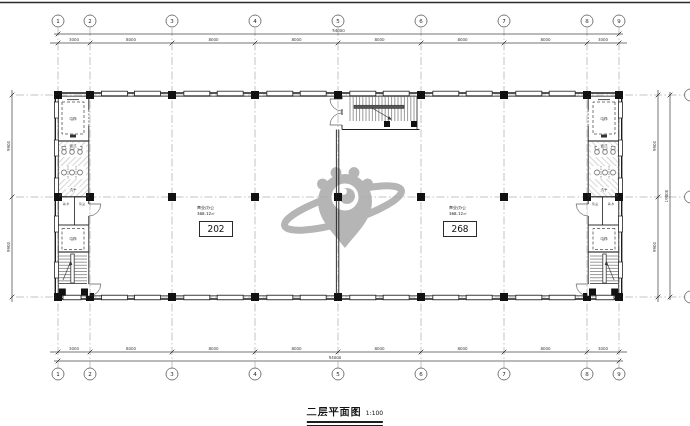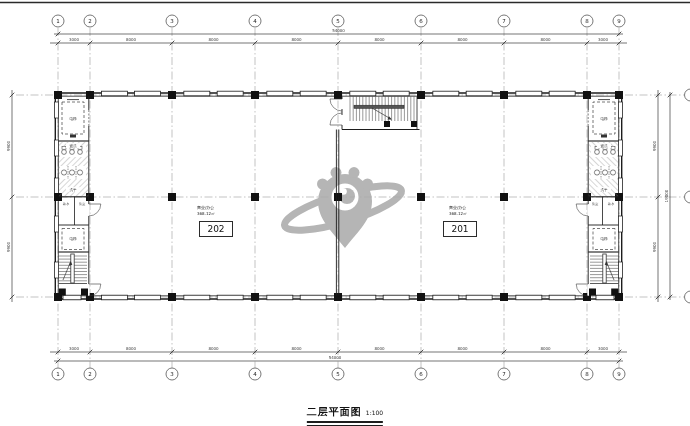--- a/index.html
+++ b/index.html
@@ -372,21 +372,21 @@
         <line x1="342" y1="125" x2="330" y2="125" stroke="#333" stroke-width="0.6"></line>
         <path d="M330,125 A12 12 0 0 1 342,113" stroke="#333" stroke-width="0.55" fill="none"></path>
         <rect x="384" y="121" width="6" height="6" fill="#111"></rect>
         <rect x="411" y="121" width="6" height="6" fill="#111"></rect>
       </g>
       <line x1="336.4" y1="129.5" x2="336.4" y2="295.8" stroke="#1c1c1c" stroke-width="0.9"></line>
       <line x1="338.8" y1="129.5" x2="338.8" y2="295.8" stroke="#1c1c1c" stroke-width="0.9"></line>
     </svg>
 
   <div class="room-label" style="left:199px;top:221px;">202</div>
-  <div class="room-label" style="left:443px;top:221px;">201</div>
+  <div class="room-label" style="left:443px;top:221px;">268</div>
 
   <div class="room-note" style="left:197px;top:205px;">
     <span>商业/办公</span><br>
     <span>368.12㎡</span>
   </div>
   <div class="room-note" style="left:449px;top:205px;">
     <span>商业/办公</span><br>
     <span>368.12㎡</span>
   </div>
 

